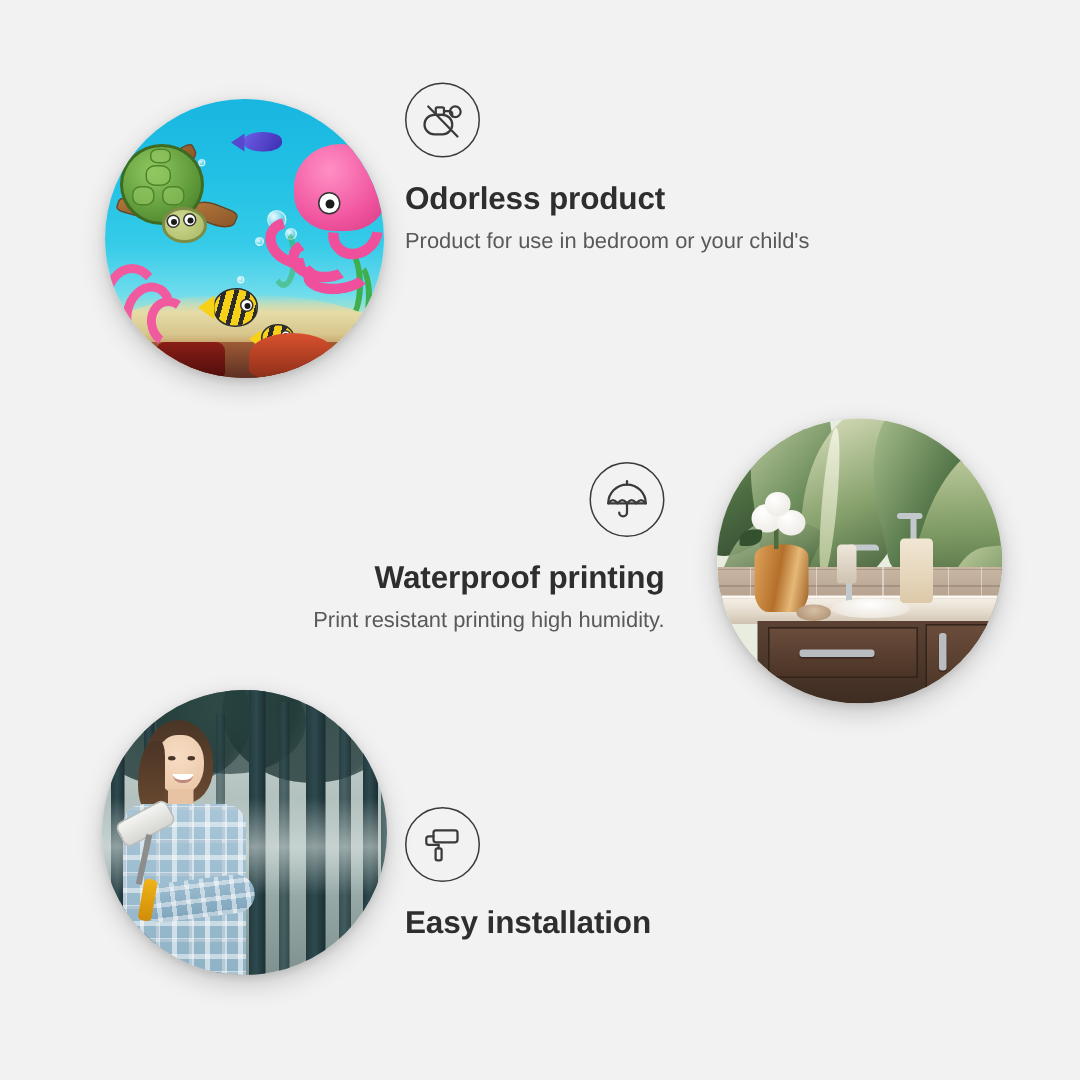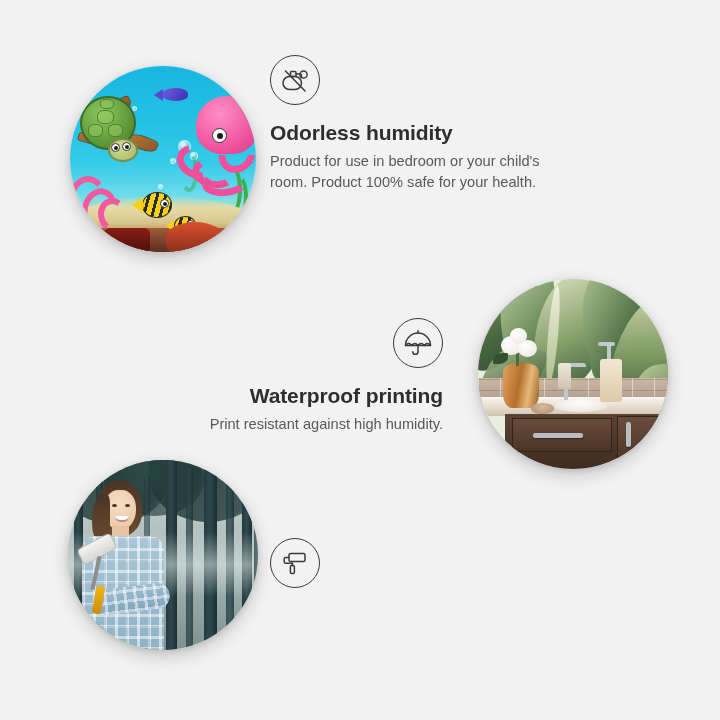--- a/index.html
+++ b/index.html
@@ -315,39 +315,38 @@
   <div class="feature-block" style="left:270px; top:55px; width:330px;">
     <div class="feature-icon">
       <svg width="34" height="34" viewBox="0 0 34 34" fill="none" stroke="#3a3a3a" stroke-width="1.5" stroke-linecap="round" stroke-linejoin="round">
         <path d="M11.5 13.5 h5.5 a6.5 6.5 0 0 1 0 13 h-5.5 a6.5 6.5 0 0 1 0 -13 z"></path>
         <rect x="12.5" y="8.5" width="5.5" height="5" rx="1"></rect>
         <path d="M18 11 h3.5 a2 2 0 0 1 2 2 v1.5"></path>
         <circle cx="25.5" cy="11.5" r="3.6"></circle>
         <path d="M7.5 8 L27 28"></path>
       </svg>
     </div>
-    <div class="feature-title">Odorless humidity</div>
+    <div class="feature-title">Odorless product</div>
     <div class="feature-desc">
       <div>Product for use in bedroom or your child's</div>
-      <div>room. Product 100% safe for your health.</div>
-    </div>
-  </div>
-
-  <div class="feature-block align-right" style="left:143px; top:318px; width:300px;">
+    </div>
+  </div>
+
+  <div class="feature-block align-right" style="left:143px; top:308px; width:300px;">
     <div class="feature-icon">
       <svg width="34" height="34" viewBox="0 0 34 34" fill="none" stroke="#3a3a3a" stroke-width="1.5" stroke-linecap="round" stroke-linejoin="round">
         <path d="M4.5 19.5 a12.5 12.5 0 0 1 25 0 z"></path>
         <path d="M4.5 19.5 q3.1 -4.2 6.25 0 q3.1 -4.2 6.25 0 q3.1 -4.2 6.25 0 q3.1 -4.2 6.25 0"></path>
         <path d="M17 7 v-2.2"></path>
         <path d="M17 19.5 v6.2 a2.6 2.6 0 0 1 -2.6 2.6 a2.6 2.6 0 0 1 -2.6 -2.6"></path>
       </svg>
     </div>
     <div class="feature-title">Waterproof printing</div>
     <div class="feature-desc">
-      <div>Print resistant against high humidity.</div>
+      <div>Print resistant printing high humidity.</div>
     </div>
   </div>
 
   <div class="photo-circle" style="left:478px; top:279px; width:190px; height:190px;">
     <div class="photo-inner">
       <div class="bath-wall"></div>
 
       <div class="leaf" style="left:-14px;top:-10px;width:64px;height:104px;transform:rotate(14deg);background:linear-gradient(135deg,#9fbf86,#4e6d42 55%,#2e4730);"></div>
       <div class="leaf" style="left:22px;top:-18px;width:58px;height:110px;transform:rotate(-8deg);background:linear-gradient(140deg,#cfd9ae,#6f8f5e 60%,#3e5a3b);"></div>
       <div class="leaf" style="left:58px;top:-8px;width:70px;height:120px;transform:rotate(6deg);background:linear-gradient(150deg,#e3e6c6,#85a06a 55%,#3a5536);"></div>
@@ -425,15 +424,16 @@
 
   <div class="feature-block" style="left:270px; top:538px; width:300px;">
     <div class="feature-icon">
       <svg width="34" height="34" viewBox="0 0 34 34" fill="none" stroke="#3a3a3a" stroke-width="1.5" stroke-linecap="round" stroke-linejoin="round">
         <rect x="11" y="7.5" width="16" height="8" rx="1.6"></rect>
         <path d="M11 11.5 h-3.2 a1.6 1.6 0 0 0 -1.6 1.6 v2.6 a1.6 1.6 0 0 0 1.6 1.6 h6.6"></path>
         <path d="M14.4 17.3 v2.2"></path>
         <rect x="12.4" y="19.5" width="4" height="8" rx="1.2"></rect>
       </svg>
     </div>
+    <div class="feature-title">Easy installation</div>
   </div>
 
 </div>
 
 </body></html>

